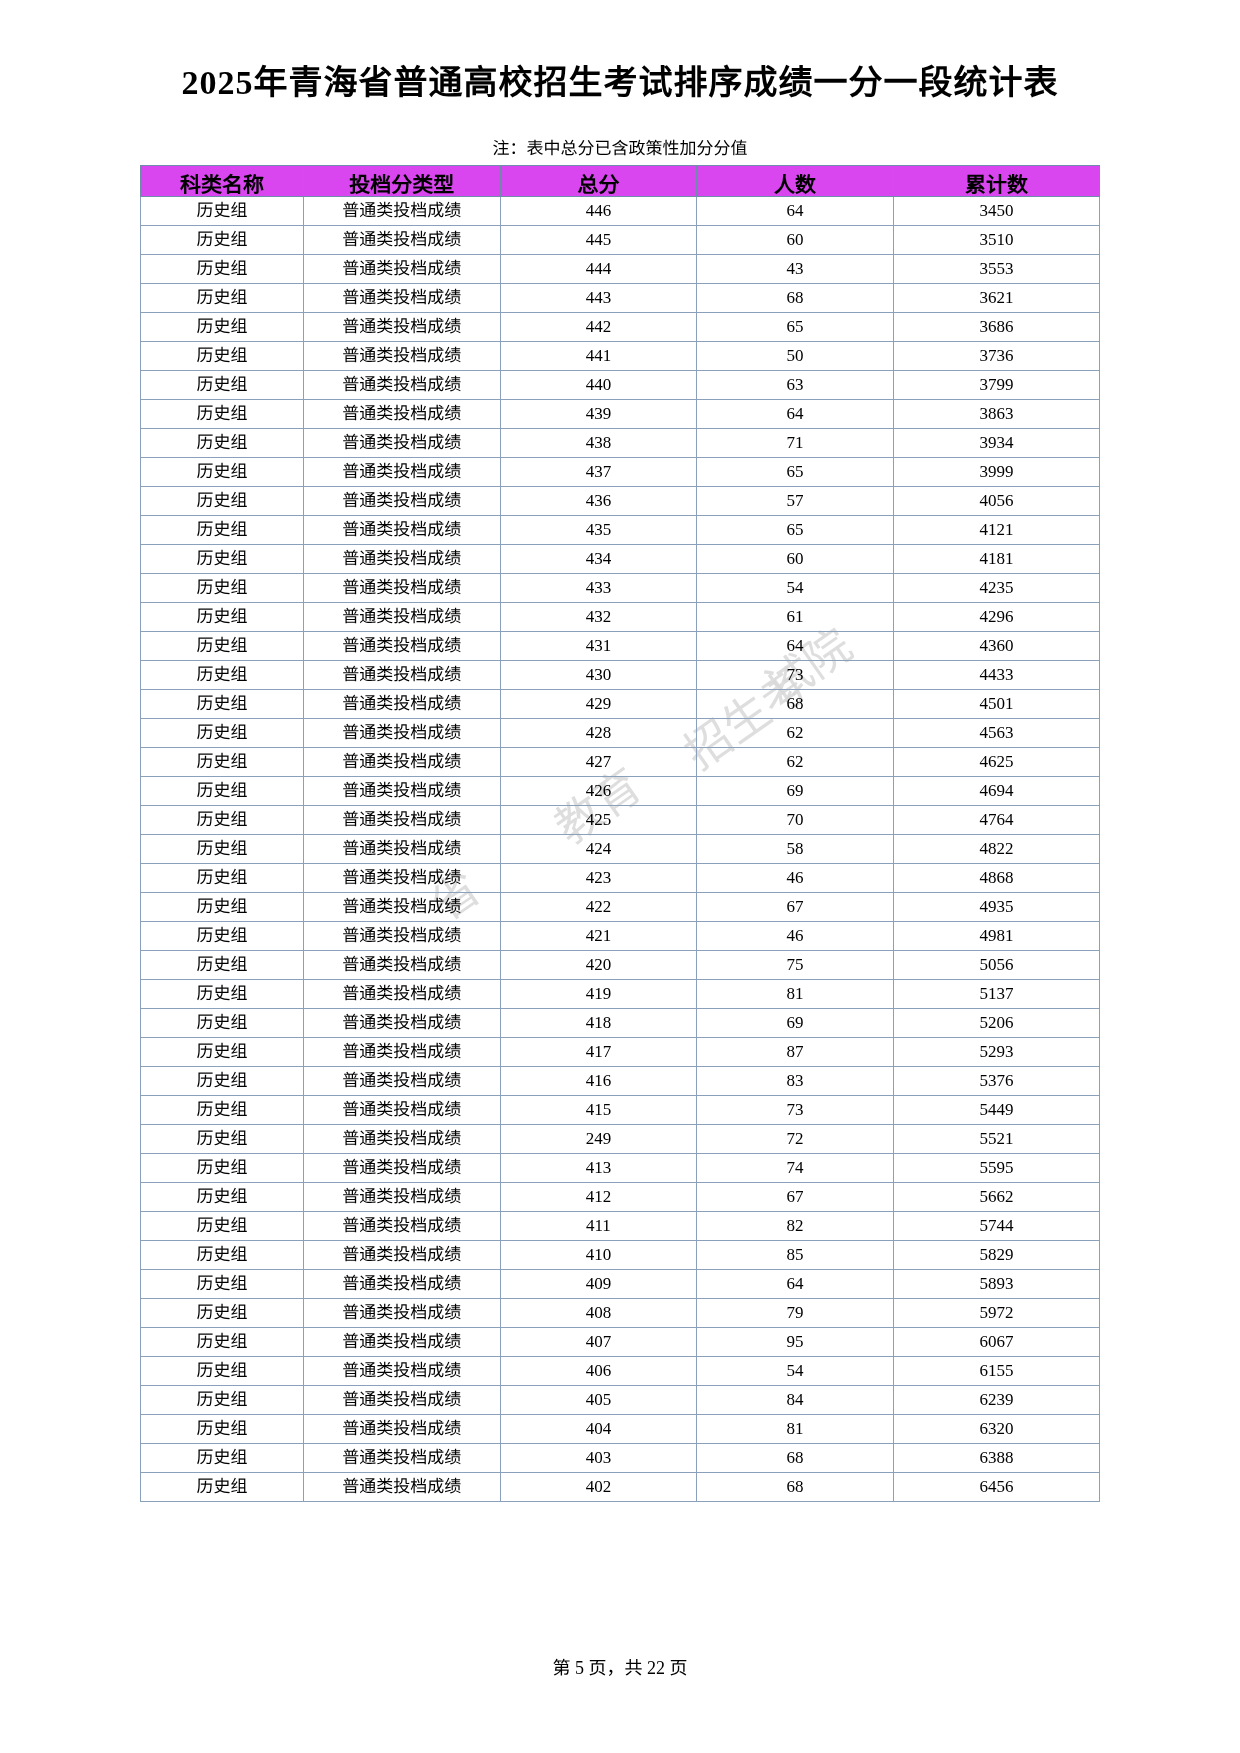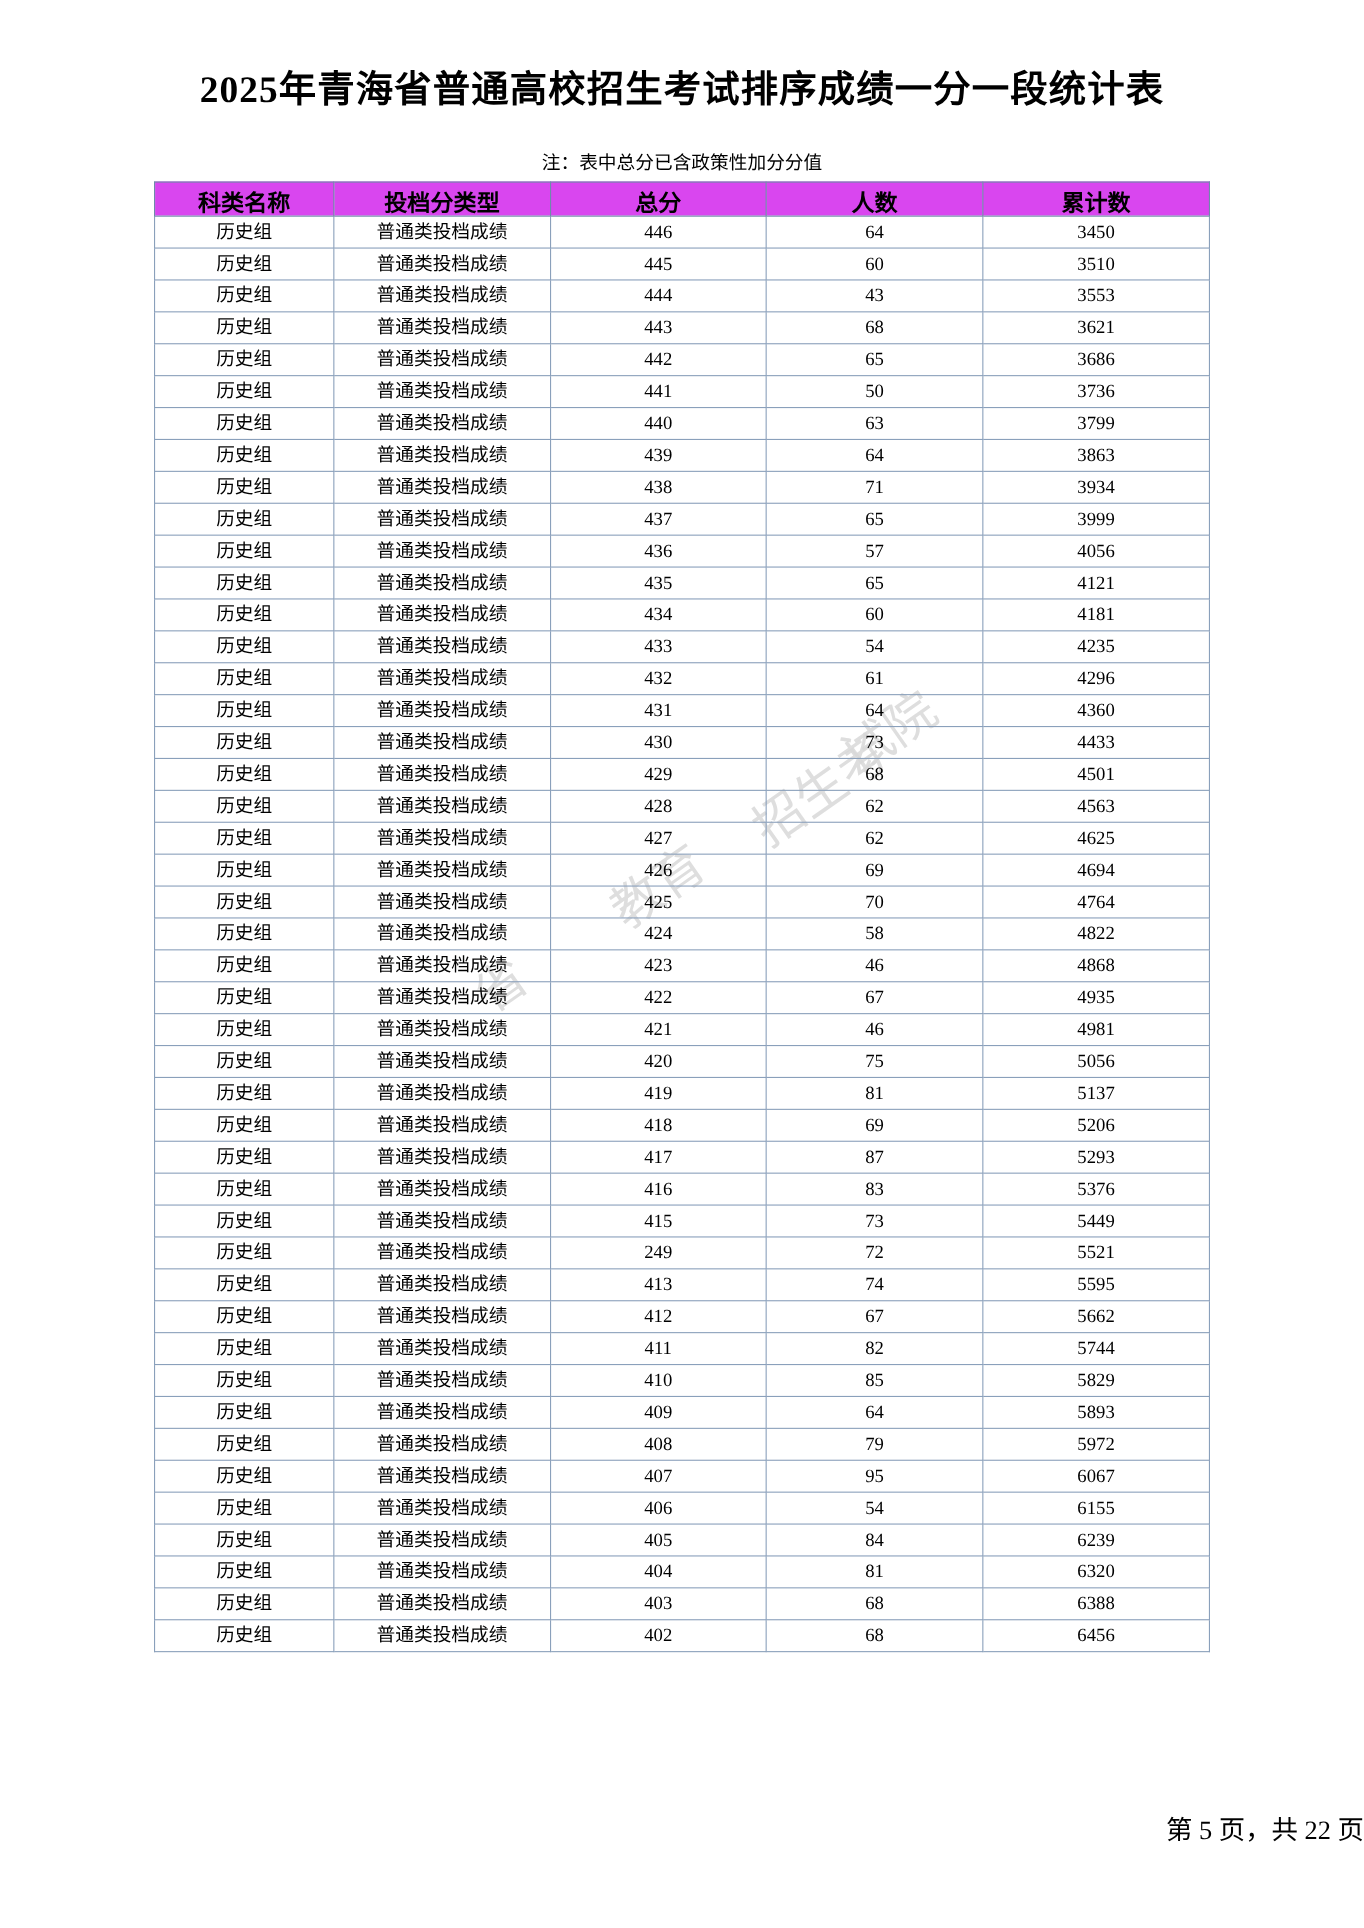--- a/index.html
+++ b/index.html
@@ -95,22 +95,22 @@
   col.c1 { width: 17%; }
   col.c2 { width: 20.5%; }
   col.c3 { width: 20.5%; }
   col.c4 { width: 20.5%; }
   col.c5 { width: 21.5%; }
   .footer {
     position: absolute;
     left: 0;
     right: 0;
     bottom: 74px;
-    text-align: right;
-    font-size: 24px;
+    text-align: center;
+    font-size: 18px;
     z-index: 2;
   }
 </style>
 </head>
 <body>
 
 <div class="page">
 
   <div class="watermark">
     <span class="wm1">省</span>

